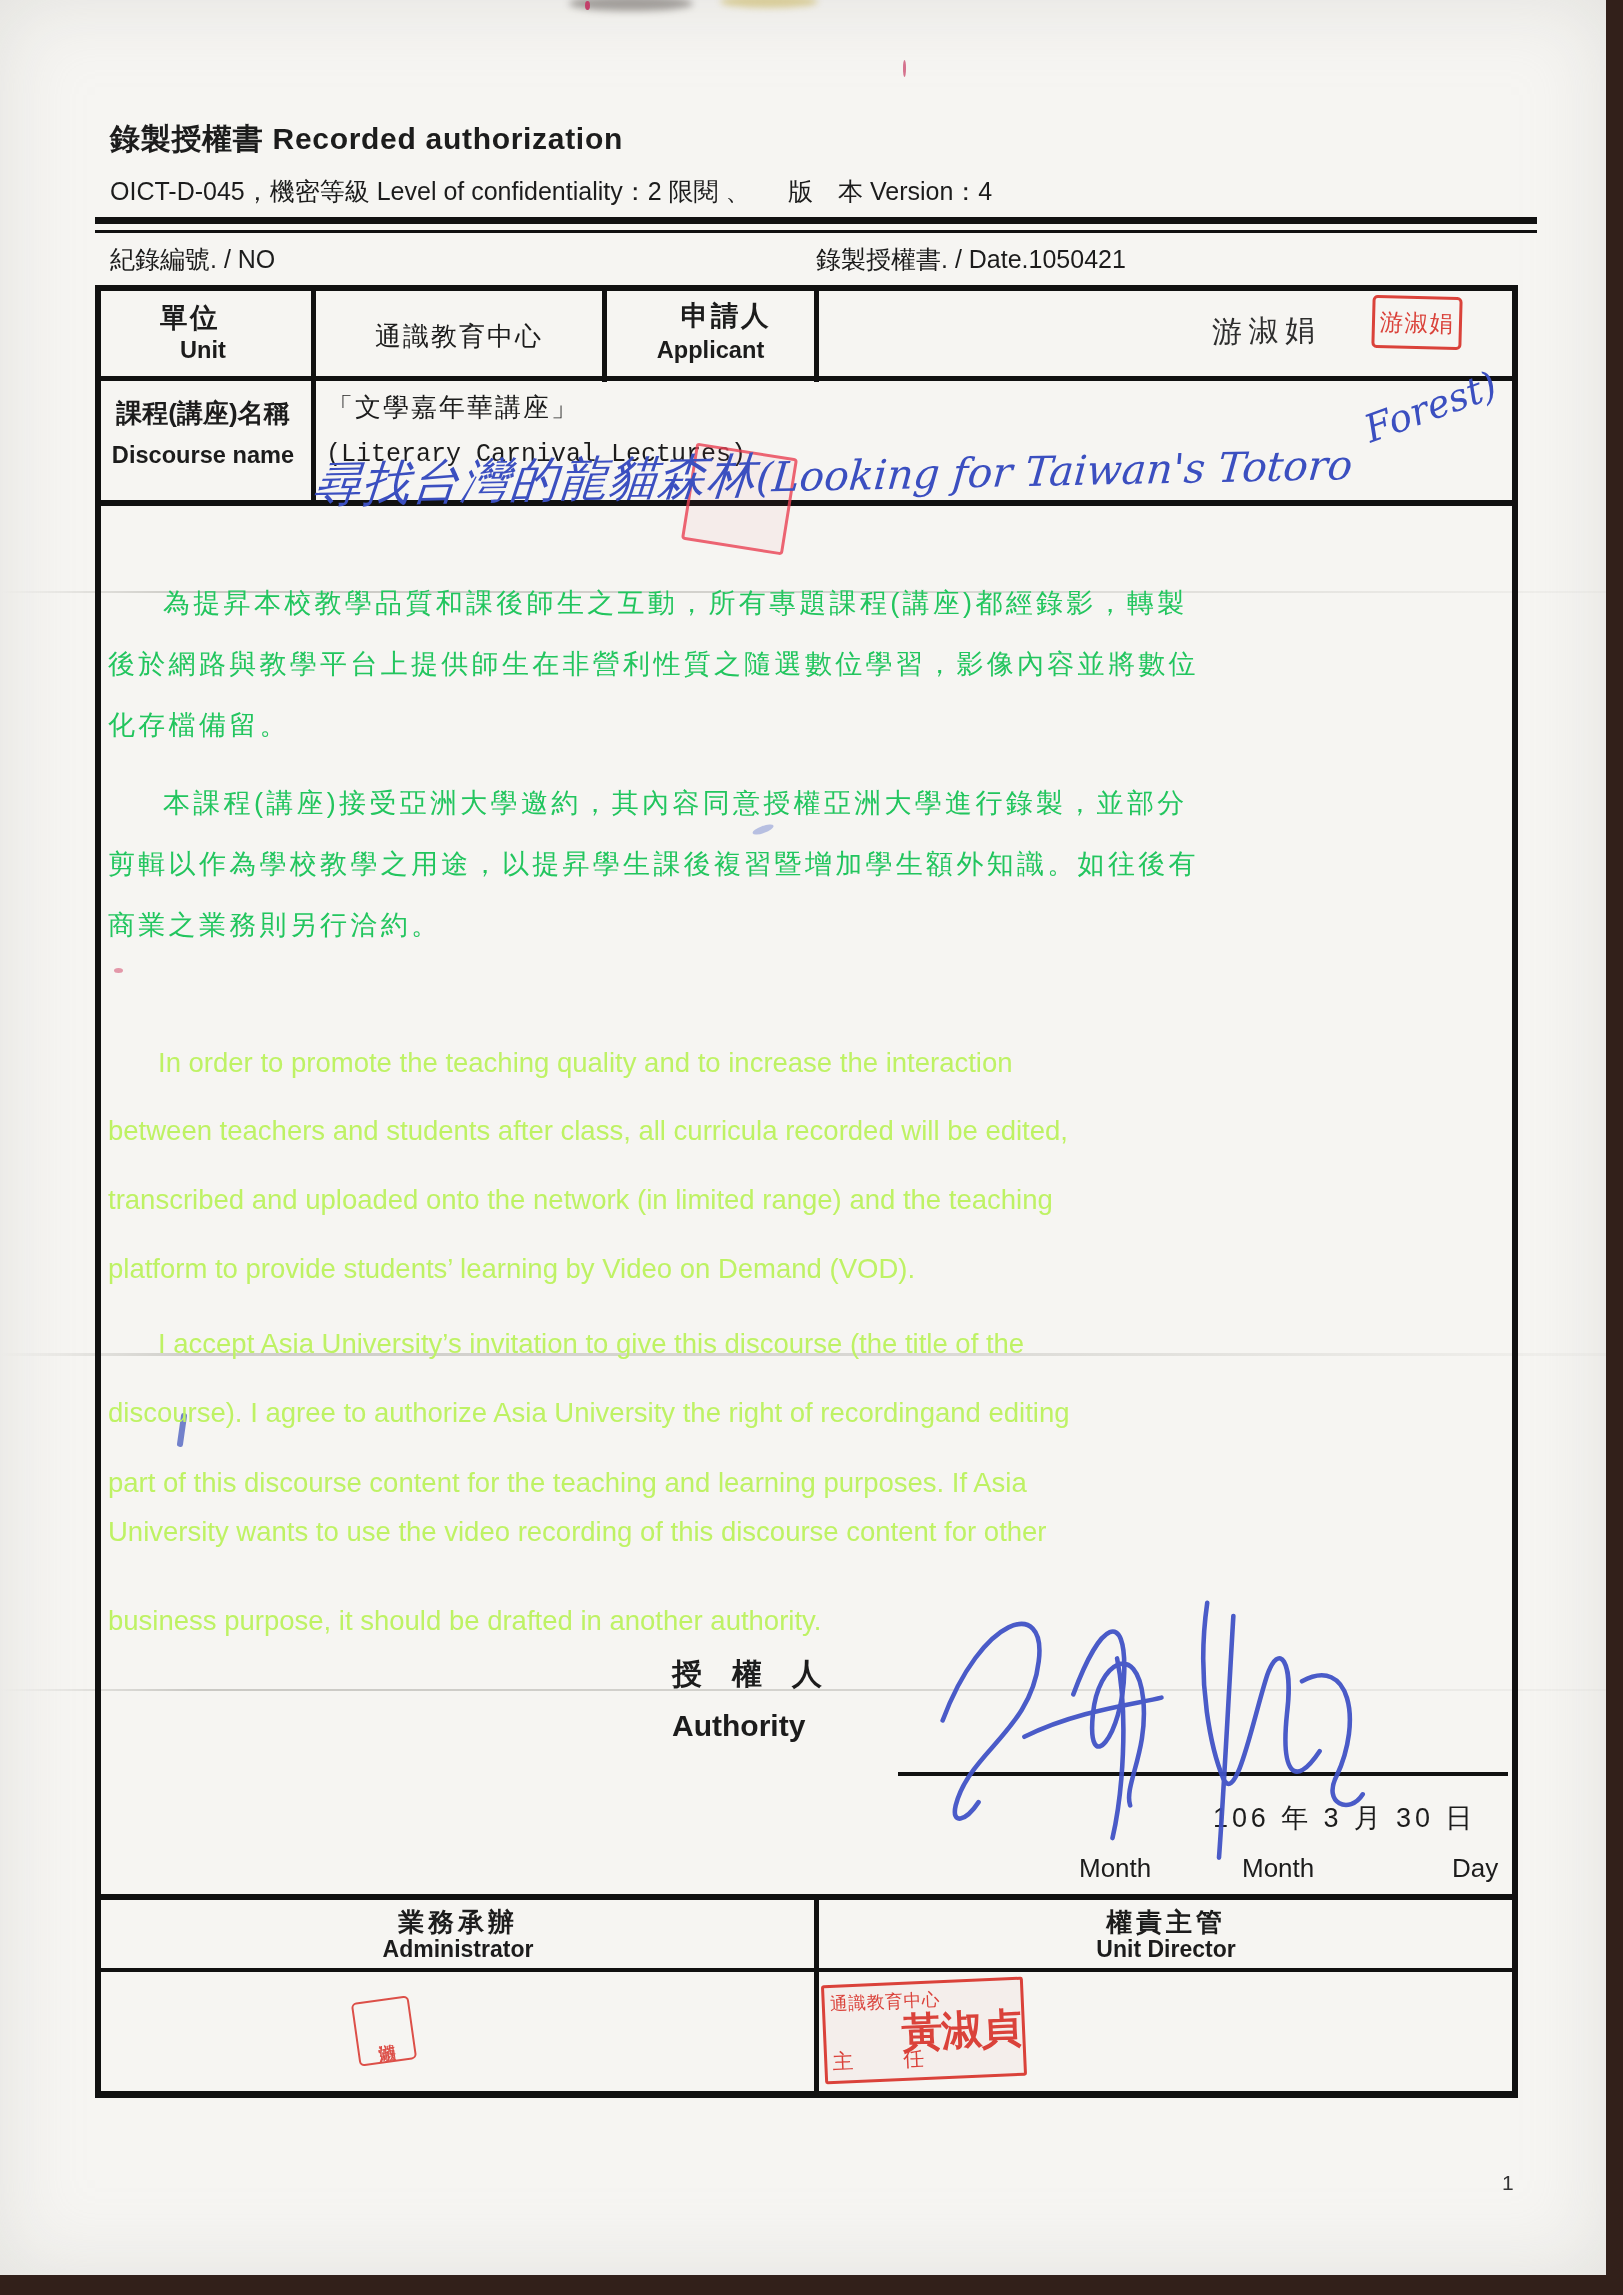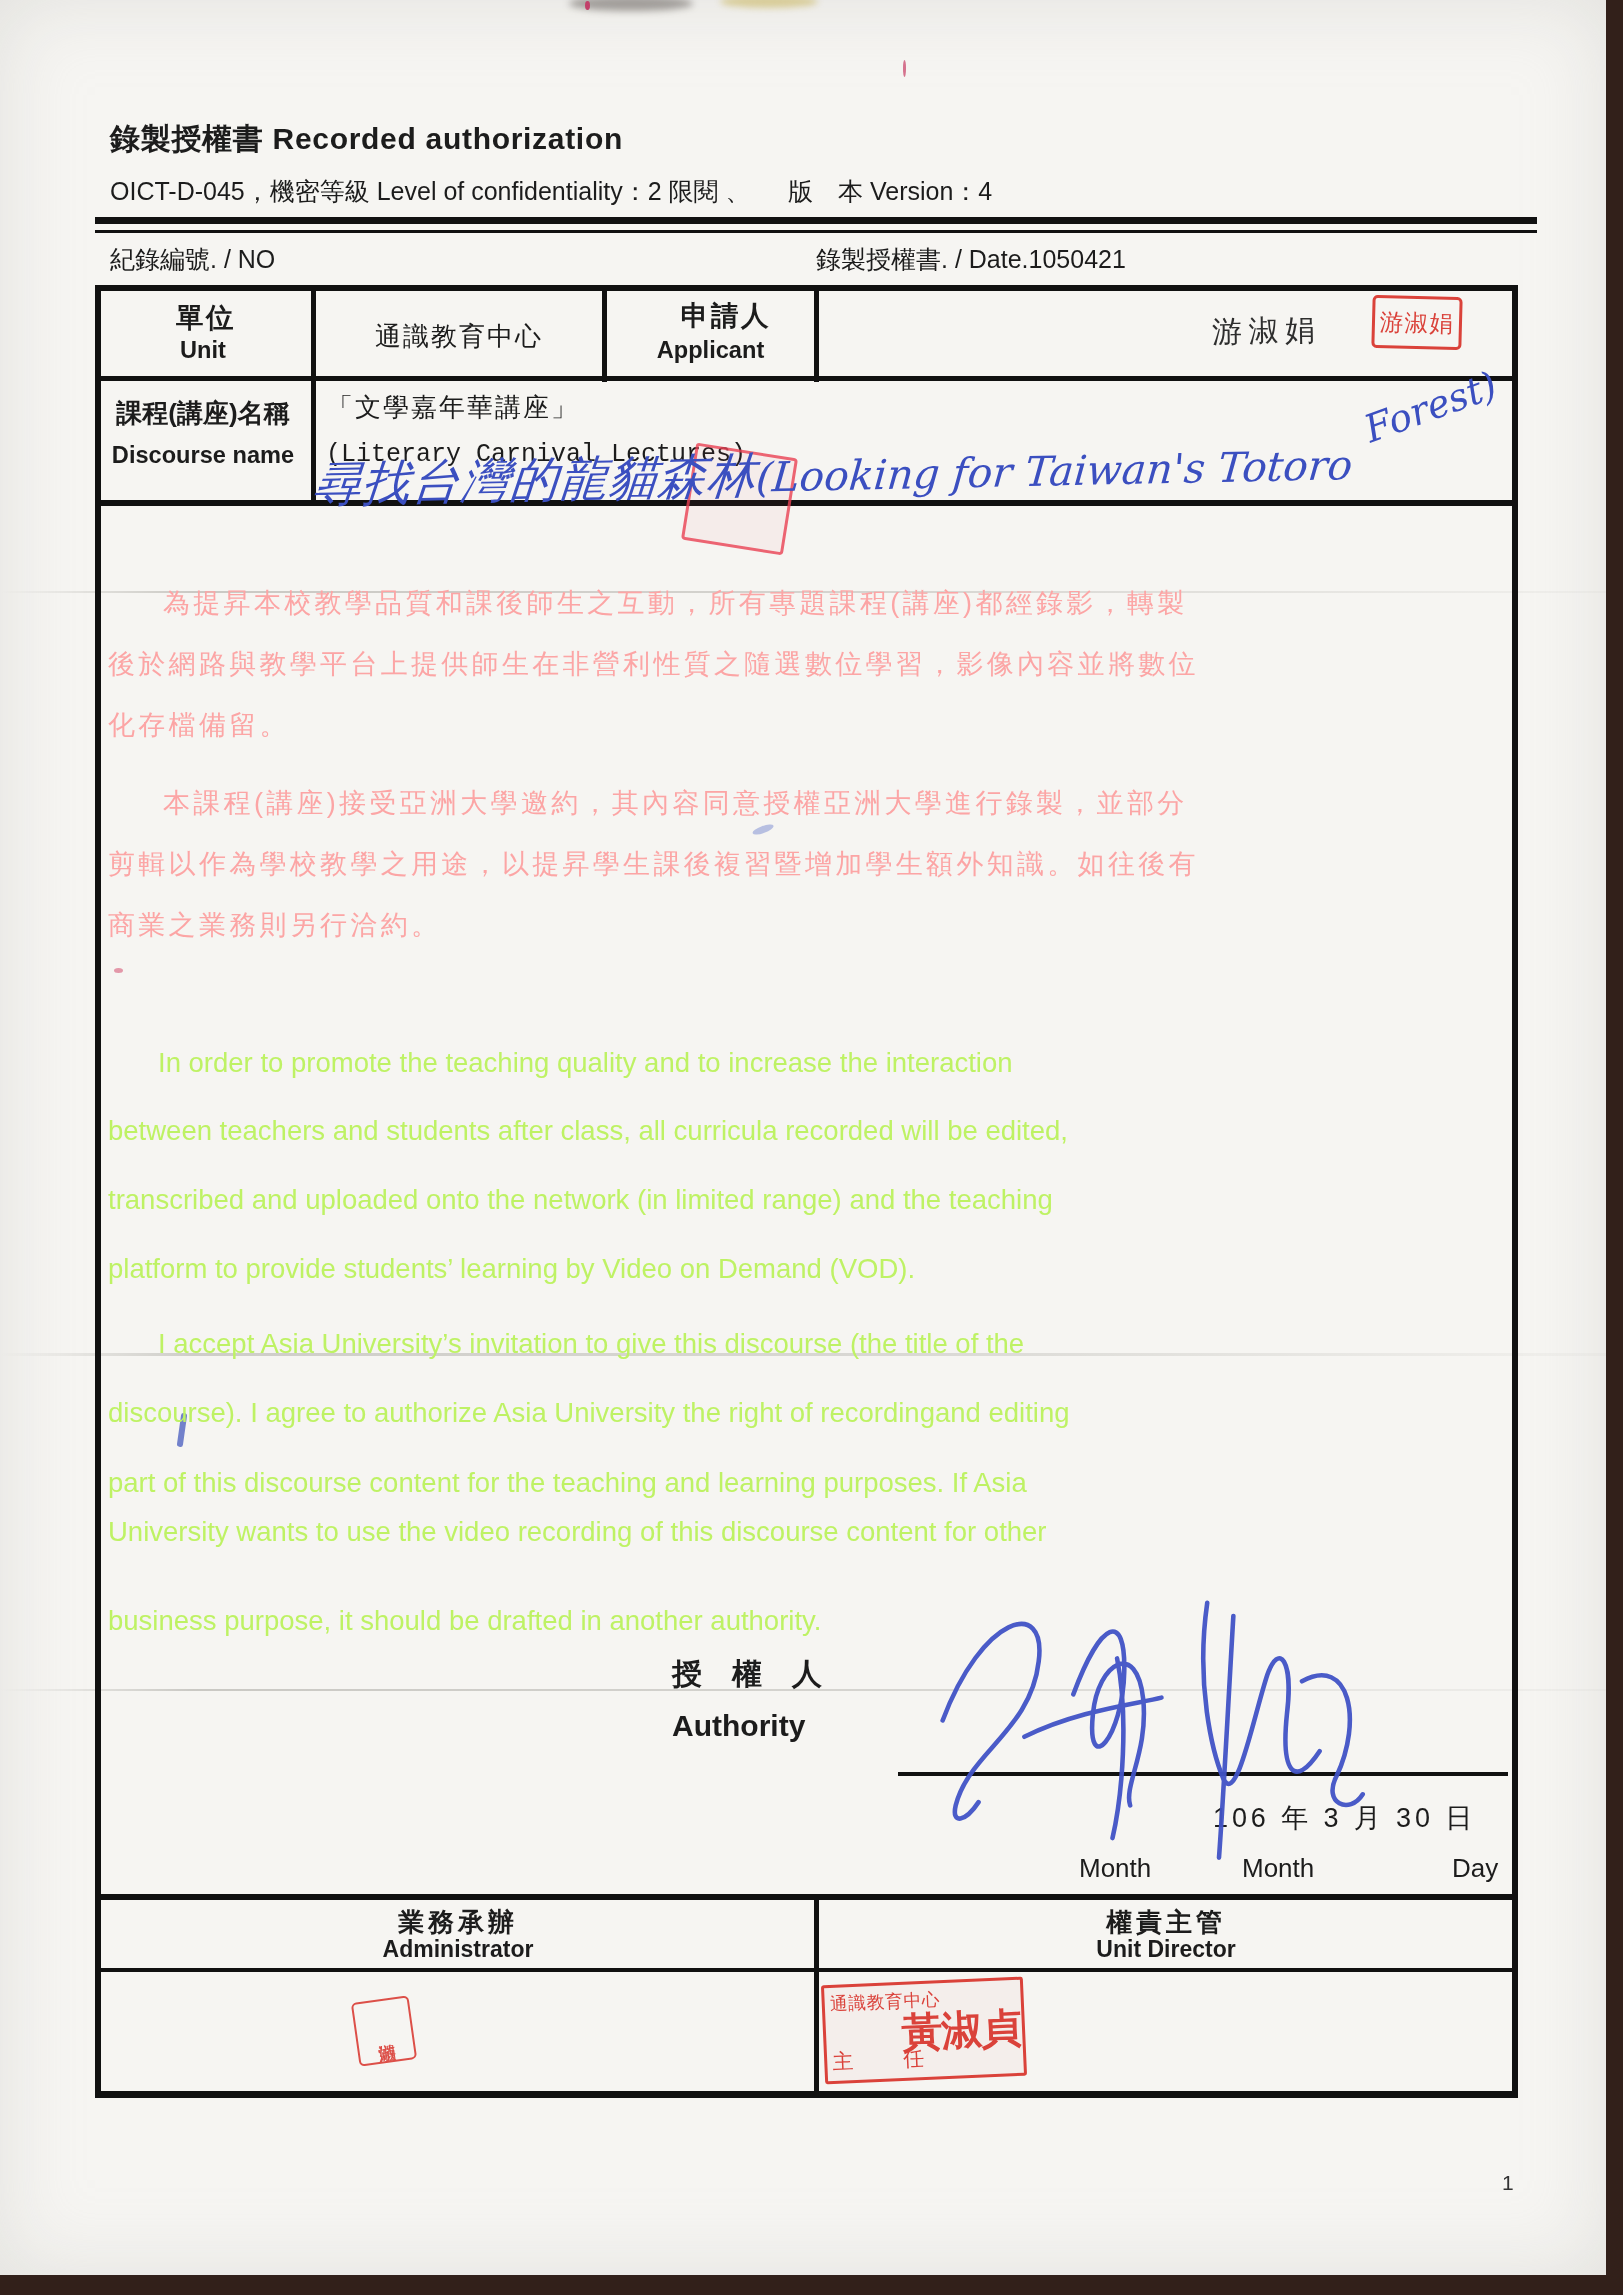--- a/index.html
+++ b/index.html
@@ -8,21 +8,21 @@
   .paper{position:absolute;left:0;top:0;width:1606px;height:2275px;background:#f6f5f2;
          box-shadow:inset 0 0 79px rgba(190,188,182,.35);}
   .abs{position:absolute;white-space:nowrap;}
   .blk{color:#1c1c1c;}
   
   .title{font-size:30px;font-weight:bold;letter-spacing:0.7px;}
   .sub{font-size:25px;}
   .lbl-zh{font-size:27.5px;font-weight:bold;letter-spacing:2.6px;}
   .lbl-en{font-size:23.6px;font-weight:bold;}
   .cellc{display:flex;justify-content:center;}
-  .cn-line{font-size:27px;letter-spacing:3.3px;color:#fca5a5;}
+  .cn-line{font-size:27px;letter-spacing:3.3px;color:#22c55e;}
   .en-line{font-size:27.5px;color:#bef264;}
   .serifzh{font-family:"DejaVu Serif",serif;font-size:26px;letter-spacing:2px;}
   .mono{font-family:"Liberation Mono",monospace;font-size:25px;}
   
   .rule{position:absolute;background:#111;}
   
   .hw{color:#3b4fc0;font-family:"DejaVu Serif",serif;font-style:italic;}
   
   .stamp{position:absolute;border-style:solid;border-color:#d8332b;color:#d8332b;
          display:flex;align-items:center;justify-content:center;opacity:.92;}
@@ -65,21 +65,21 @@
   <div class="rule" style="left:95px;top:376px;width:1423px;height:5.2px;"></div>
   <div class="rule" style="left:95px;top:500px;width:1423px;height:5.9px;"></div>
   <div class="rule" style="left:95px;top:1894px;width:1423px;height:5.9px;"></div>
   <div class="rule" style="left:95px;top:1968px;width:1423px;height:3.9px;"></div>
   <div class="rule" style="left:311px;top:285px;width:5.2px;height:97px;"></div>
   <div class="rule" style="left:602px;top:285px;width:5.2px;height:97px;"></div>
   <div class="rule" style="left:814px;top:285px;width:5.2px;height:97px;"></div>
   <div class="rule" style="left:311px;top:376px;width:5.2px;height:130px;"></div>
   <div class="rule" style="left:814px;top:1894px;width:5.2px;height:203px;"></div>
 
-  <div class="abs blk lbl-zh cellc" style="left:102px;top:300px;width:208px;font-family:Liberation Mono, monospace;">單位</div>
+  <div class="abs blk lbl-zh cellc" style="left:86px;top:300px;width:208px;font-family:Liberation Mono, monospace;">單位</div>
   <div class="abs blk lbl-en cellc" style="left:95px;top:337px;width:216px;">Unit</div>
   <div class="abs blk cellc" style="left:316px;top:319px;width:286px;font-size:26px;letter-spacing:2px;">通識教育中心</div>
   <div class="abs blk lbl-zh cellc" style="left:607px;top:298px;width:238px;">申請人</div>
   <div class="abs blk lbl-en cellc" style="left:607px;top:337px;width:207px;">Applicant</div>
   <div class="abs" style="left:1212px;top:311px;font-size:30px;color:#2e2e2e;letter-spacing:6.5px;transform:rotate(-1deg);">游淑娟</div>
   <div class="stamp" style="left:1372px;top:296px;width:84px;height:47px;border-width:3.3px;border-radius:5.2px;transform:rotate(1.5deg);font-size:23.6px;letter-spacing:1.3px;">游淑娟</div>
 
   <div class="abs blk cellc" style="left:95px;top:396px;width:216px;font-size:26px;font-weight:bold;">課程(講座)名稱</div>
   <div class="abs blk lbl-en cellc" style="left:95px;top:442px;width:216px;">Discourse name</div>
   <div class="abs blk serifzh" style="left:327px;top:390px;">「文學嘉年華講座」</div>

